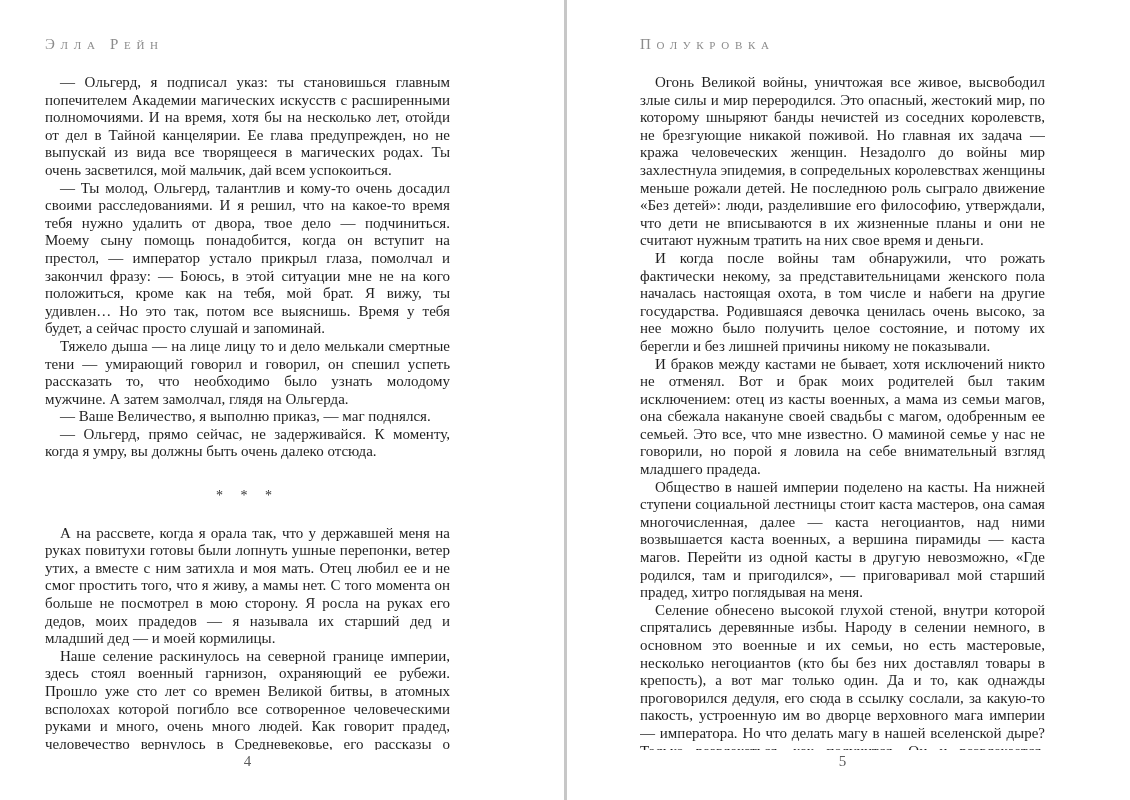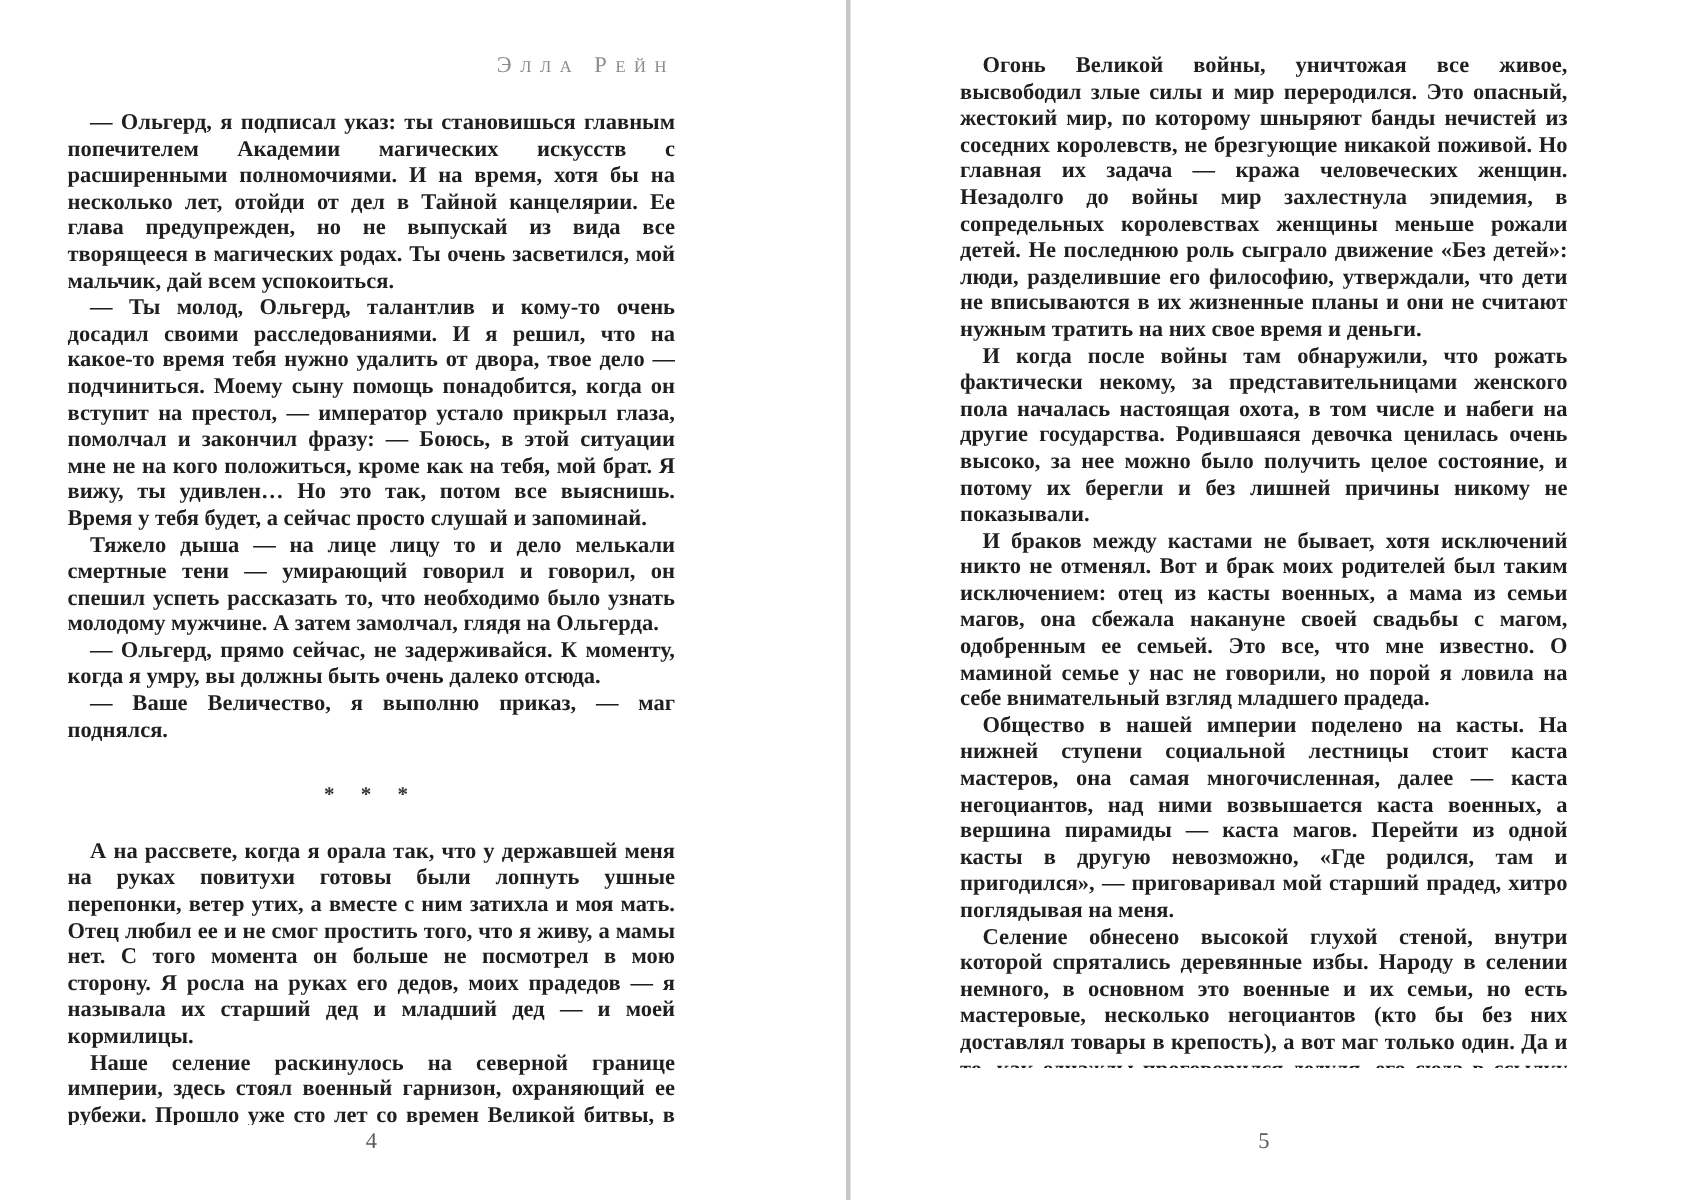--- a/index.html
+++ b/index.html
@@ -27,36 +27,35 @@
   }
   .page.left{left:0;}
   .page.right{left:565px;}
   .page-inner{
     position:relative;height:800px;box-sizing:border-box;
     padding-top:36px;
   }
   .page.left .page-inner{margin-left:45px;width:405px;}
   .page.right .page-inner{margin-left:75px;width:405px;}
   .running-header{
-    text-align:right;
+    text-align:left;
     font-variant:small-caps;
     letter-spacing:0.38em;
     font-size:15px;
     color:var(--header-text);
     margin:0 0 21px 0;
     white-space:nowrap;
   }
   .page-body{
     height:676px;
     overflow:hidden;
     text-align:justify;
     color:var(--body-text);
     font-size:15px;
     line-height:17.6px;
-    font-weight:bold;
   }
   .page-body p.paragraph{
     margin:0;
     text-indent:15px;
   }
   .page-body p.separator{
     margin:26px 0 20px 0;
     text-align:center;
     text-indent:0;
     letter-spacing:7px;
@@ -77,34 +76,35 @@
 
 <div class="spread">
 
   <div class="page left">
     <div class="page-inner">
       <div class="running-header">Элла Рейн</div>
       <div class="page-body">
           <p class="paragraph">— Ольгерд, я подписал указ: ты становишься главным попечителем Академии магических искусств с расширенными полномочиями. И на время, хотя бы на несколько лет, отойди от дел в Тайной канцелярии. Ее глава предупрежден, но не выпускай из вида все творящееся в магических родах. Ты очень засветился, мой мальчик, дай всем успокоиться.</p>
           <p class="paragraph">— Ты молод, Ольгерд, талантлив и кому-то очень досадил своими расследованиями. И я решил, что на какое-то время тебя нужно удалить от двора, твое дело — подчиниться. Моему сыну помощь понадобится, когда он вступит на престол, — император устало прикрыл глаза, помолчал и закончил фразу: — Боюсь, в этой ситуации мне не на кого положиться, кроме как на тебя, мой брат. Я вижу, ты удивлен… Но это так, потом все выяснишь. Время у тебя будет, а сейчас просто слушай и запоминай.</p>
           <p class="paragraph">Тяжело дыша — на лице лицу то и дело мелькали смертные тени — умирающий говорил и говорил, он спешил успеть рассказать то, что необходимо было узнать молодому мужчине. А затем замолчал, глядя на Ольгерда.</p>
+          <p class="paragraph">— Ваше Величество, я выполню приказ, — маг поднялся.</p>
           <p class="paragraph">— Ольгерд, прямо сейчас, не задерживайся. К моменту, когда я умру, вы должны быть очень далеко отсюда.</p>
-          <p class="paragraph">— Ваше Величество, я выполню приказ, — маг поднялся.</p>
           <p class="separator">* * *</p>
           <p class="paragraph">А на рассвете, когда я орала так, что у державшей меня на руках повитухи готовы были лопнуть ушные перепонки, ветер утих, а вместе с ним затихла и моя мать. Отец любил ее и не смог простить того, что я живу, а мамы нет. С того момента он больше не посмотрел в мою сторону. Я росла на руках его дедов, моих прадедов — я называла их старший дед и младший дед — и моей кормилицы.</p>
           <p class="paragraph">Наше селение раскинулось на северной границе империи, здесь стоял военный гарнизон, охраняющий ее рубежи. Прошло уже сто лет со времен Великой битвы, в атомных всполохах которой погибло все сотворенное человеческими руками и много, очень много людей. Как говорит прадед, человечество вернулось в Средневековье, его рассказы о жизни до Великой битвы кажутся мне какой-то странной сказкой.</p>
         </div>
       <div class="page-number">4</div>
     </div>
   </div>
 
   <div class="gutter"></div>
 
   <div class="page right">
     <div class="page-inner">
+      <div class="running-header">Полукровка</div>
       <div class="page-body">
           <p class="paragraph">Огонь Великой войны, уничтожая все живое, высвободил злые силы и мир переродился. Это опасный, жестокий мир, по которому шныряют банды нечистей из соседних королевств, не брезгующие никакой поживой. Но главная их задача — кража человеческих женщин. Незадолго до войны мир захлестнула эпидемия, в сопредельных королевствах женщины меньше рожали детей. Не последнюю роль сыграло движение «Без детей»: люди, разделившие его философию, утверждали, что дети не вписываются в их жизненные планы и они не считают нужным тратить на них свое время и деньги.</p>
           <p class="paragraph">И когда после войны там обнаружили, что рожать фактически некому, за представительницами женского пола началась настоящая охота, в том числе и набеги на другие государства. Родившаяся девочка ценилась очень высоко, за нее можно было получить целое состояние, и потому их берегли и без лишней причины никому не показывали.</p>
           <p class="paragraph">И браков между кастами не бывает, хотя исключений никто не отменял. Вот и брак моих родителей был таким исключением: отец из касты военных, а мама из семьи магов, она сбежала накануне своей свадьбы с магом, одобренным ее семьей. Это все, что мне известно. О маминой семье у нас не говорили, но порой я ловила на себе внимательный взгляд младшего прадеда.</p>
           <p class="paragraph">Общество в нашей империи поделено на касты. На нижней ступени социальной лестницы стоит каста мастеров, она самая многочисленная, далее — каста негоциантов, над ними возвышается каста военных, а вершина пирамиды — каста магов. Перейти из одной касты в другую невозможно, «Где родился, там и пригодился», — приговаривал мой старший прадед, хитро поглядывая на меня.</p>
           <p class="paragraph">Селение обнесено высокой глухой стеной, внутри которой спрятались деревянные избы. Народу в селении немного, в основном это военные и их семьи, но есть мастеровые, несколько негоциантов (кто бы без них доставлял товары в крепость), а вот маг только один. Да и то, как однажды проговорился дедуля, его сюда в ссылку сослали, за какую-то пакость, устроенную им во дворце верховного мага империи — императора. Но что делать магу в нашей вселенской дыре? Только развлекаться, как получится. Он и развлекается. Упившись до одурения кизлярки в трактире «У черного вдовца», маг пытается заставить летать старого дракона, которого в крепости содержат на почетной пенсии за особые военные заслуги, за что получает от него хвостом по спине и на несколько дней выпадает из жизни, мучась драконьей лихорадкой.</p>
         </div>
       <div class="page-number">5</div>
     </div>
   </div>

